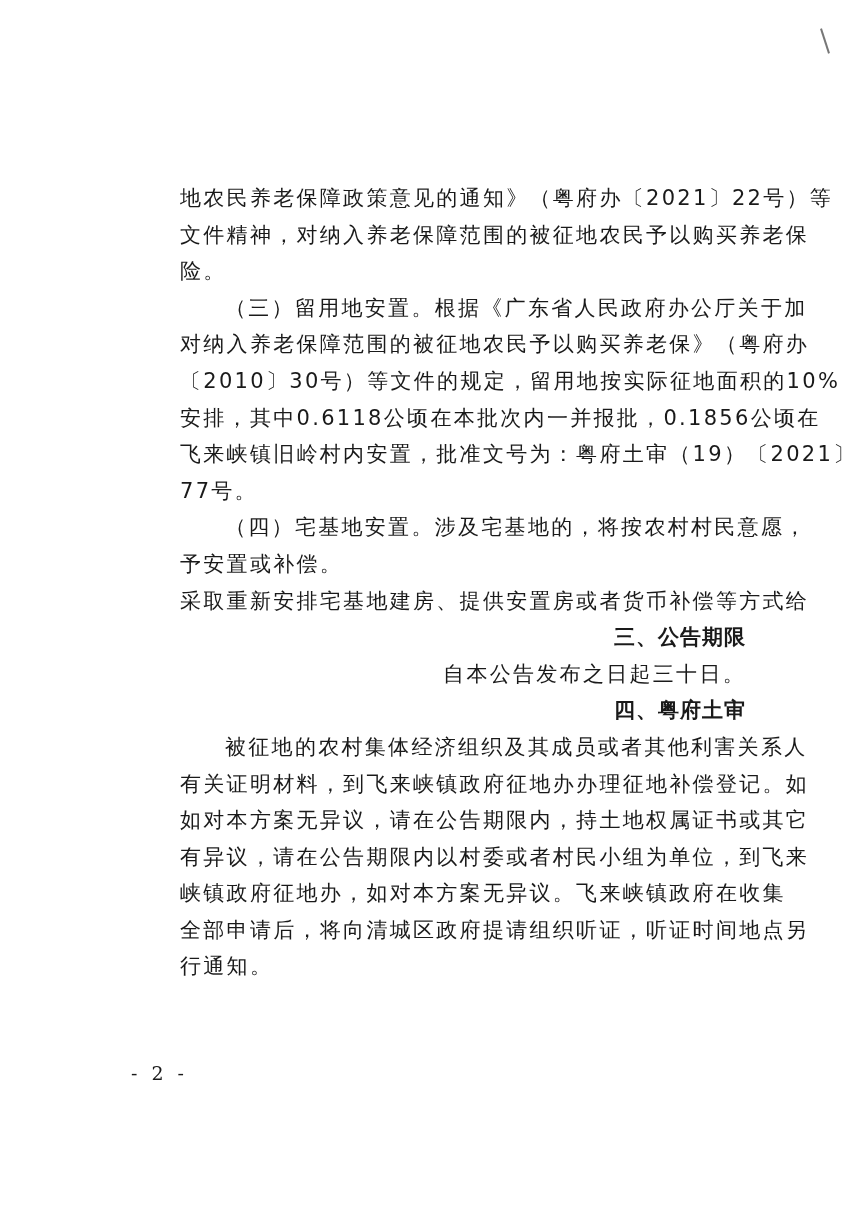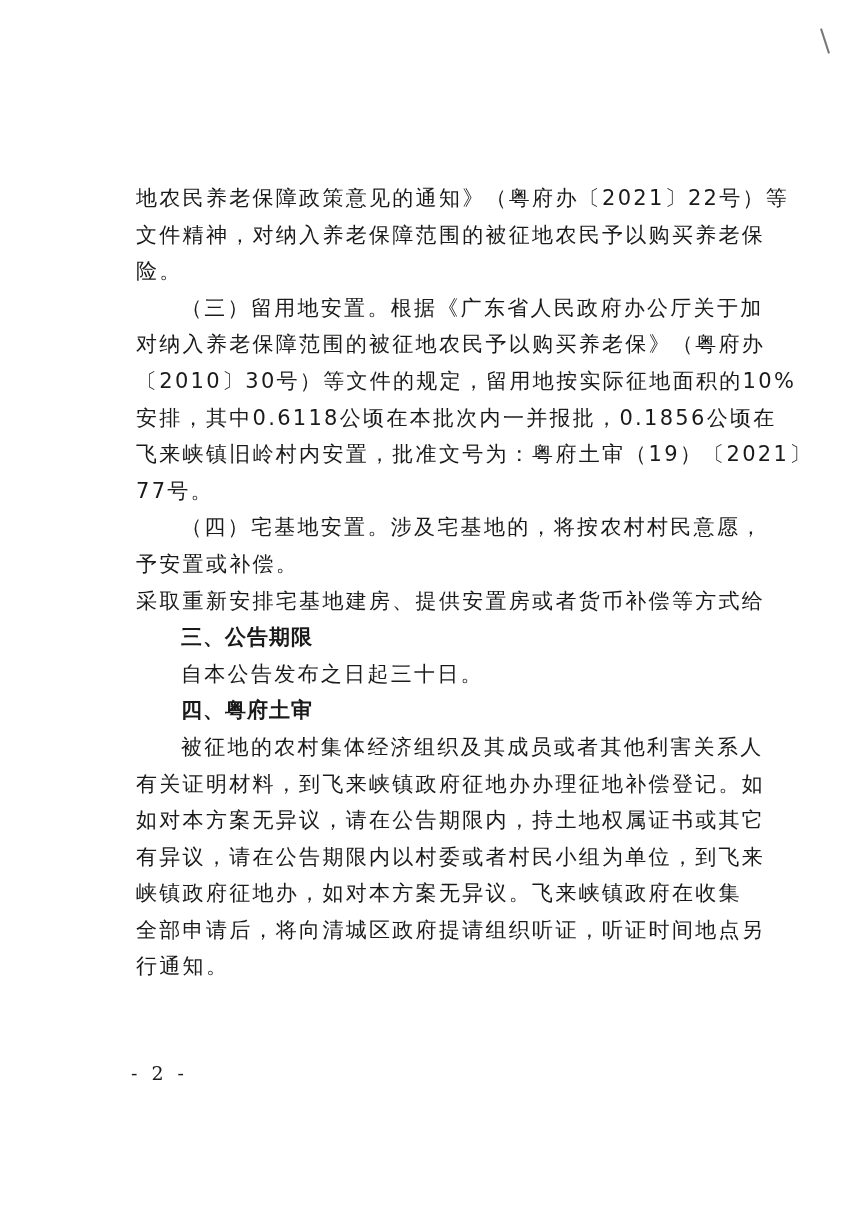--- a/index.html
+++ b/index.html
@@ -2,22 +2,22 @@
 <html><head>
 <meta charset="utf-8">
 <style>
   html, body { margin: 0; padding: 0; background: #ffffff; }
   body { width: 850px; height: 1212px; position: relative; overflow: hidden;
          font-family: "DejaVu Sans", sans-serif; color: #1a1a1a; }
   .scan-mark { position: absolute; left: 824px; top: 28px; width: 2px; height: 26px;
                background: #555; transform: rotate(-18deg); opacity: 0.8; }
   .page { position: absolute; left: 136px; top: 180px; width: 610px; }
   .line { font-size: 21px; line-height: 36.6px; height: 36.6px; white-space: nowrap;
-          letter-spacing: 2.3px; }
-  .indent { padding-left: 45px; }
+          letter-spacing: 2.3px; margin-left: 44px; }
+  .indent { padding-left: 45px; text-align: right; }
   .heading { font-weight: bold; letter-spacing: 1px; }
   .page-num { position: absolute; left: 131px; top: 1062px; font-size: 19px;
               letter-spacing: 4px; font-family: "DejaVu Serif", serif; }
   .para { display: block; }
 </style>
 </head>
 <body>
 
 <div class="scan-mark"></div>
 

